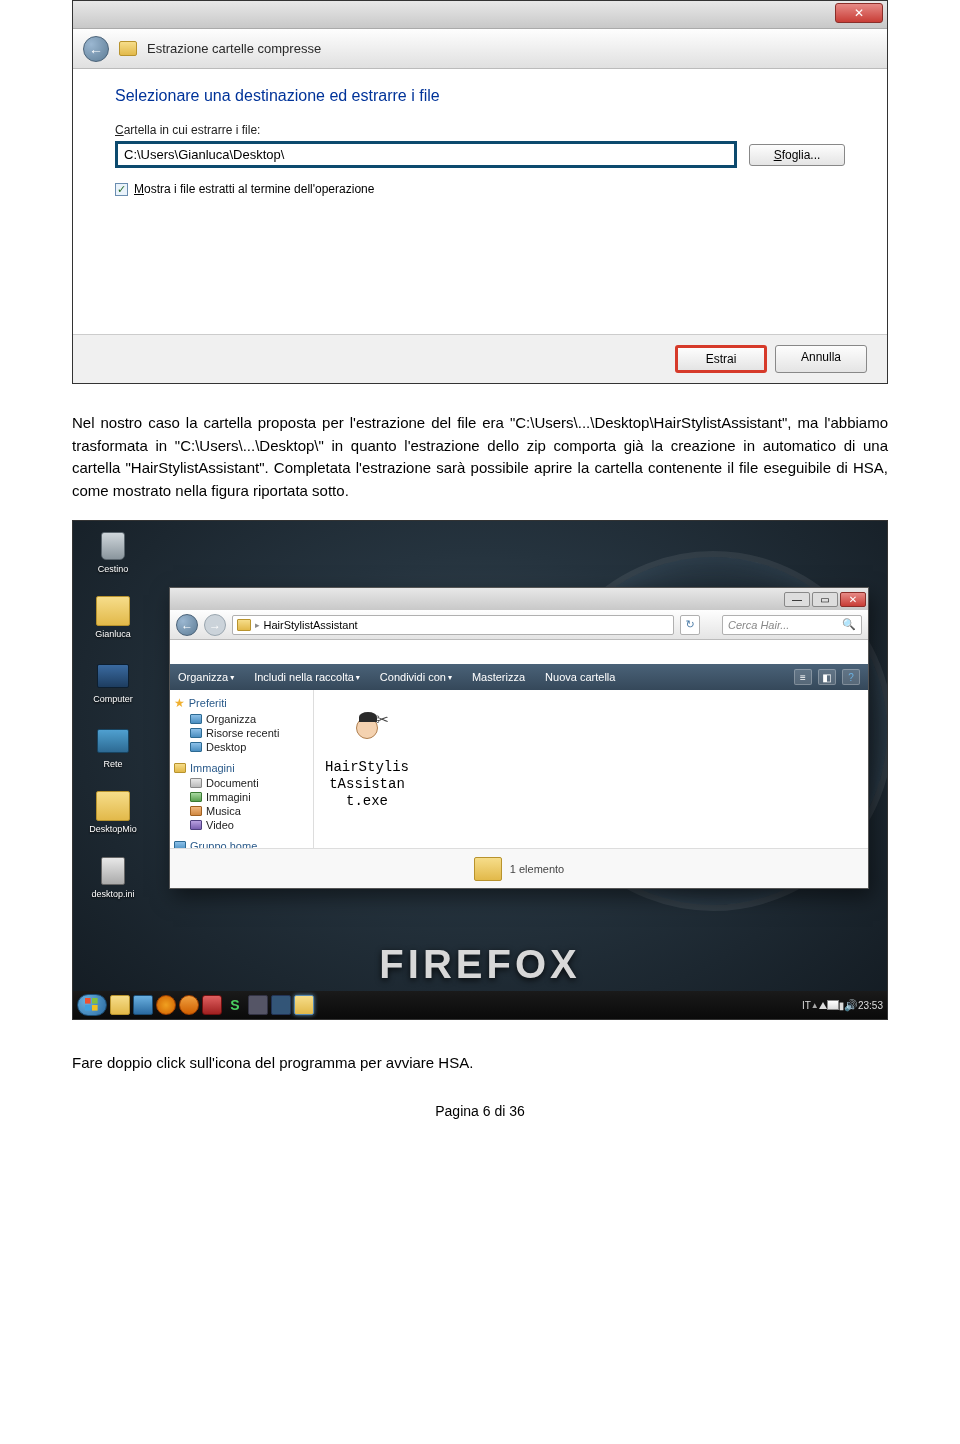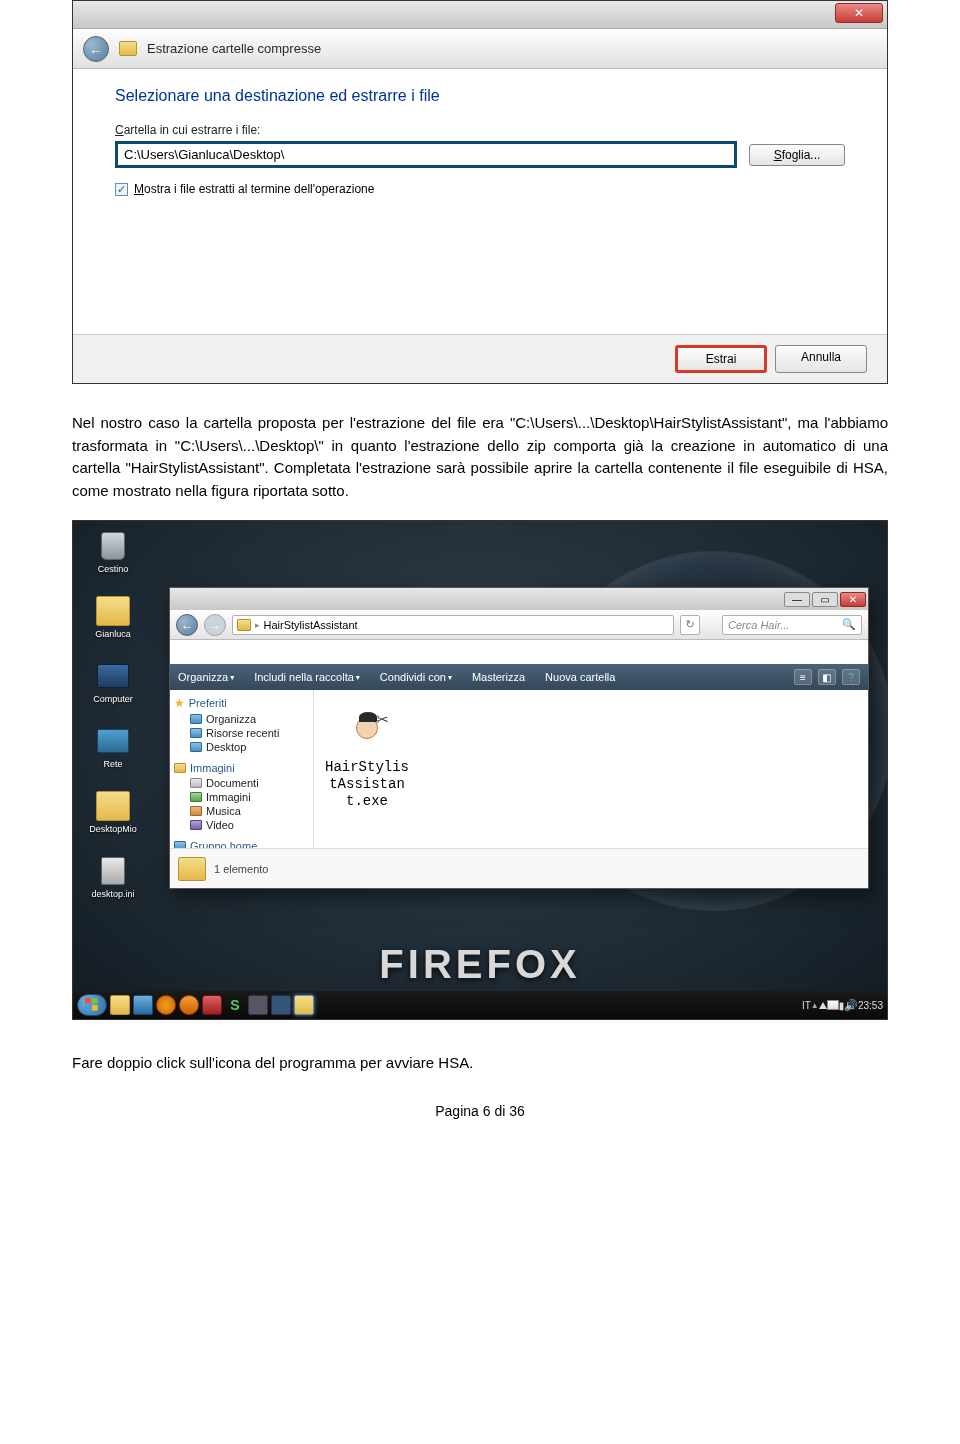--- a/index.html
+++ b/index.html
@@ -241,20 +241,21 @@
   .exp-file { width: 86px; text-align:center; }
   .exp-file .thumb { width:56px;height:56px; margin:0 auto 3px; display:flex;align-items:center;justify-content:center; position:relative; }
   .exp-file .face { width:22px;height:22px;border-radius:50%;background:#f4d2b0;border:1px solid #b08050; position:relative;}
   .exp-file .face::after{content:"";position:absolute;top:-6px;left:2px;width:18px;height:10px;background:#2a2a2a;border-radius:50% 50% 0 0;}
   .exp-file .scis { position:absolute; right:6px; top:10px; font-size:16px; color:#444;}
   .exp-file .fname { font-size:14px; line-height:1.2; word-break:break-all;font-family:Liberation Mono, monospace;}
   .exp-status {
     height: 40px; border-top:1px solid #ddd;
     display:flex; align-items:center; padding: 0 8px; gap:8px;
     background:#f8f8f8;
+    justify-content:center;
   }
   .exp-status .bigfolder { width:28px;height:24px;background:linear-gradient(#f6dd8a,#e2b94a);border:1px solid #b8932d;border-radius:2px;}
   .exp-status .stxt { font-size:11px; color:#444;}
 
   
   .taskbar {
     position:absolute; left:0; right:0; bottom:0; height:28px;
     background: linear-gradient(to bottom,#1a1a1a,#0a0a0a);
     display:flex; align-items:center; padding:0 4px; gap:3px;
   }

